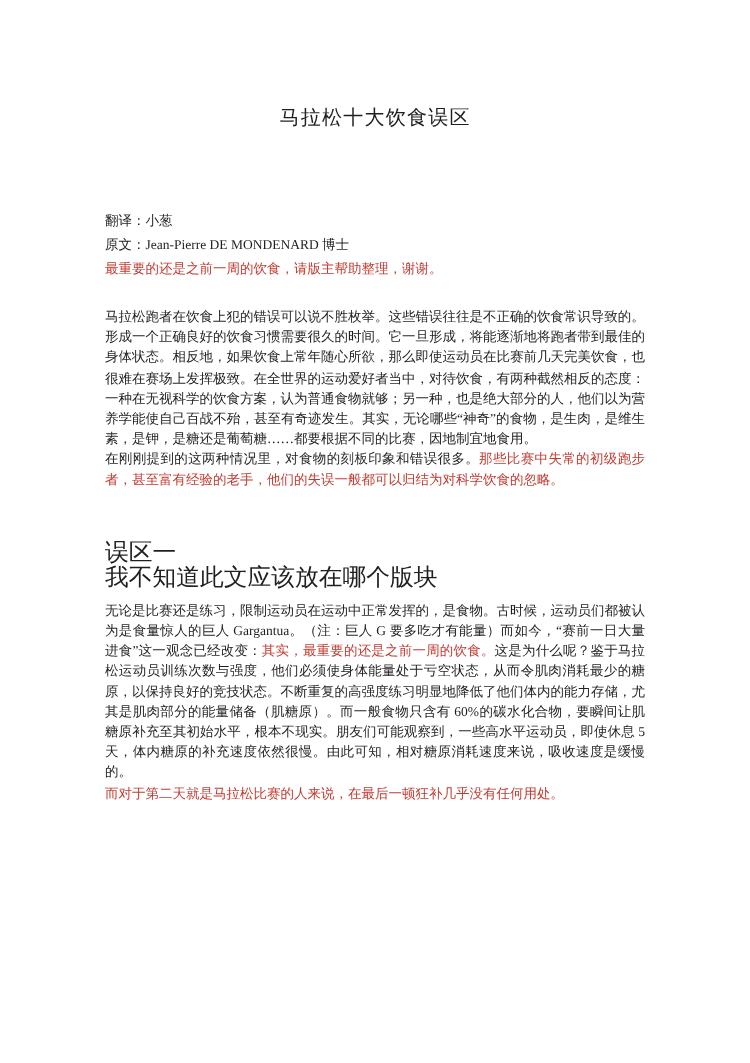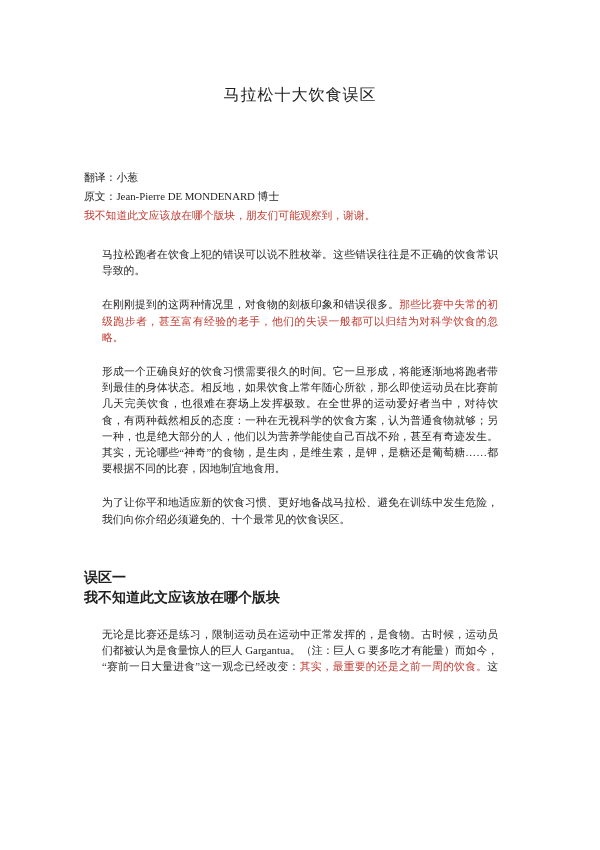--- a/index.html
+++ b/index.html
@@ -32,60 +32,59 @@
   }
   .meta p {
     margin: 0;
     font-size: 10.8px;
     line-height: 19px;
   }
   .lead {
     margin: 0 0 14px 0;
   }
   .para {
-    margin: 18px;
+    margin: 0;
     font-size: 10.8px;
     line-height: 16.2px;
     text-align: justify;
   }
   .block-gap-large {
     margin-bottom: 41px;
   }
   .section-head {
     margin: 0 0 8px 0;
   }
   .section-head p {
     margin: 0;
-    font-size: 14px;
+    font-size: 19px;
     line-height: 20px;
-    font-weight: bold;
+    font-weight: normal;
   }
   .red {
     color: var(--red, #c13a30);
   }
 </style>
 </head>
 <body>
 
 <div class="page">
 
   <h1 class="doc-title">马拉松十大饮食误区</h1>
 
   <div class="meta">
     <p>翻译：小葱</p>
     <p>原文：Jean-Pierre DE MONDENARD 博士</p>
-    <p class="red">我不知道此文应该放在哪个版块，朋友们可能观察到，谢谢。</p>
+    <p class="red">最重要的还是之前一周的饮食，请版主帮助整理，谢谢。</p>
   </div>
 
   <p class="para lead">马拉松跑者在饮食上犯的错误可以说不胜枚举。这些错误往往是不正确的饮食常识导致的。</p>
 
   <div class="block-gap-large">
+    <p class="para"><span>形成一个正确良好的饮食习惯需要很久的时间。它一旦形成，将能逐渐地将跑者带到最佳的身体状态。相反地，如果饮食上常年随心所欲，那么即使运动员在比赛前几天完美饮食，也很难在赛场上发挥极致。在全世界的运动爱好者当中，对待饮食，有两种截然相反的态度：一种在无视科学的饮食方案，认为普通食物就够；另一种，也是绝大部分的人，他们以为营养学能使自己百战不殆，甚至有奇迹发生。其实，无论哪些“神奇”的食物，是生肉，是维生素，是钾，是糖还是葡萄糖……都要根据不同的比赛，因地制宜地食用。</span></p>
     <p class="para"><span>在刚刚提到的这两种情况里，对食物的刻板印象和错误很多。</span><span class="red">那些比赛中失常的初级跑步者，甚至富有经验的老手，他们的失误一般都可以归结为对科学饮食的忽略。</span></p>
-    <p class="para"><span>形成一个正确良好的饮食习惯需要很久的时间。它一旦形成，将能逐渐地将跑者带到最佳的身体状态。相反地，如果饮食上常年随心所欲，那么即使运动员在比赛前几天完美饮食，也很难在赛场上发挥极致。在全世界的运动爱好者当中，对待饮食，有两种截然相反的态度：一种在无视科学的饮食方案，认为普通食物就够；另一种，也是绝大部分的人，他们以为营养学能使自己百战不殆，甚至有奇迹发生。其实，无论哪些“神奇”的食物，是生肉，是维生素，是钾，是糖还是葡萄糖……都要根据不同的比赛，因地制宜地食用。</span></p>
-    <p class="para"><span>为了让你平和地适应新的饮食习惯、更好地备战马拉松、避免在训练中发生危险，我们向你介绍必须避免的、十个最常见的饮食误区。</span></p>
   </div>
 
   <div class="section-head">
     <p>误区一</p>
     <p>我不知道此文应该放在哪个版块</p>
   </div>
 
   <div>
     <p class="para"><span>无论是比赛还是练习，限制运动员在运动中正常发挥的，是食物。古时候，运动员们都被认为是食量惊人的巨人 Gargantua。（注：巨人 G 要多吃才有能量）而如今，“赛前一日大量进食”这一观念已经改变：</span><span class="red">其实，最重要的还是之前一周的饮食。</span><span>这是为什么呢？鉴于马拉松运动员训练次数与强度，他们必须使身体能量处于亏空状态，从而令肌肉消耗最少的糖原，以保持良好的竞技状态。不断重复的高强度练习明显地降低了他们体内的能力存储，尤其是肌肉部分的能量储备（肌糖原）。而一般食物只含有 60%的碳水化合物，要瞬间让肌糖原补充至其初始水平，根本不现实。朋友们可能观察到，一些高水平运动员，即使休息 5 天，体内糖原的补充速度依然很慢。由此可知，相对糖原消耗速度来说，吸收速度是缓慢的。</span></p>
     <p class="para"><span class="red">而对于第二天就是马拉松比赛的人来说，在最后一顿狂补几乎没有任何用处。</span></p>

